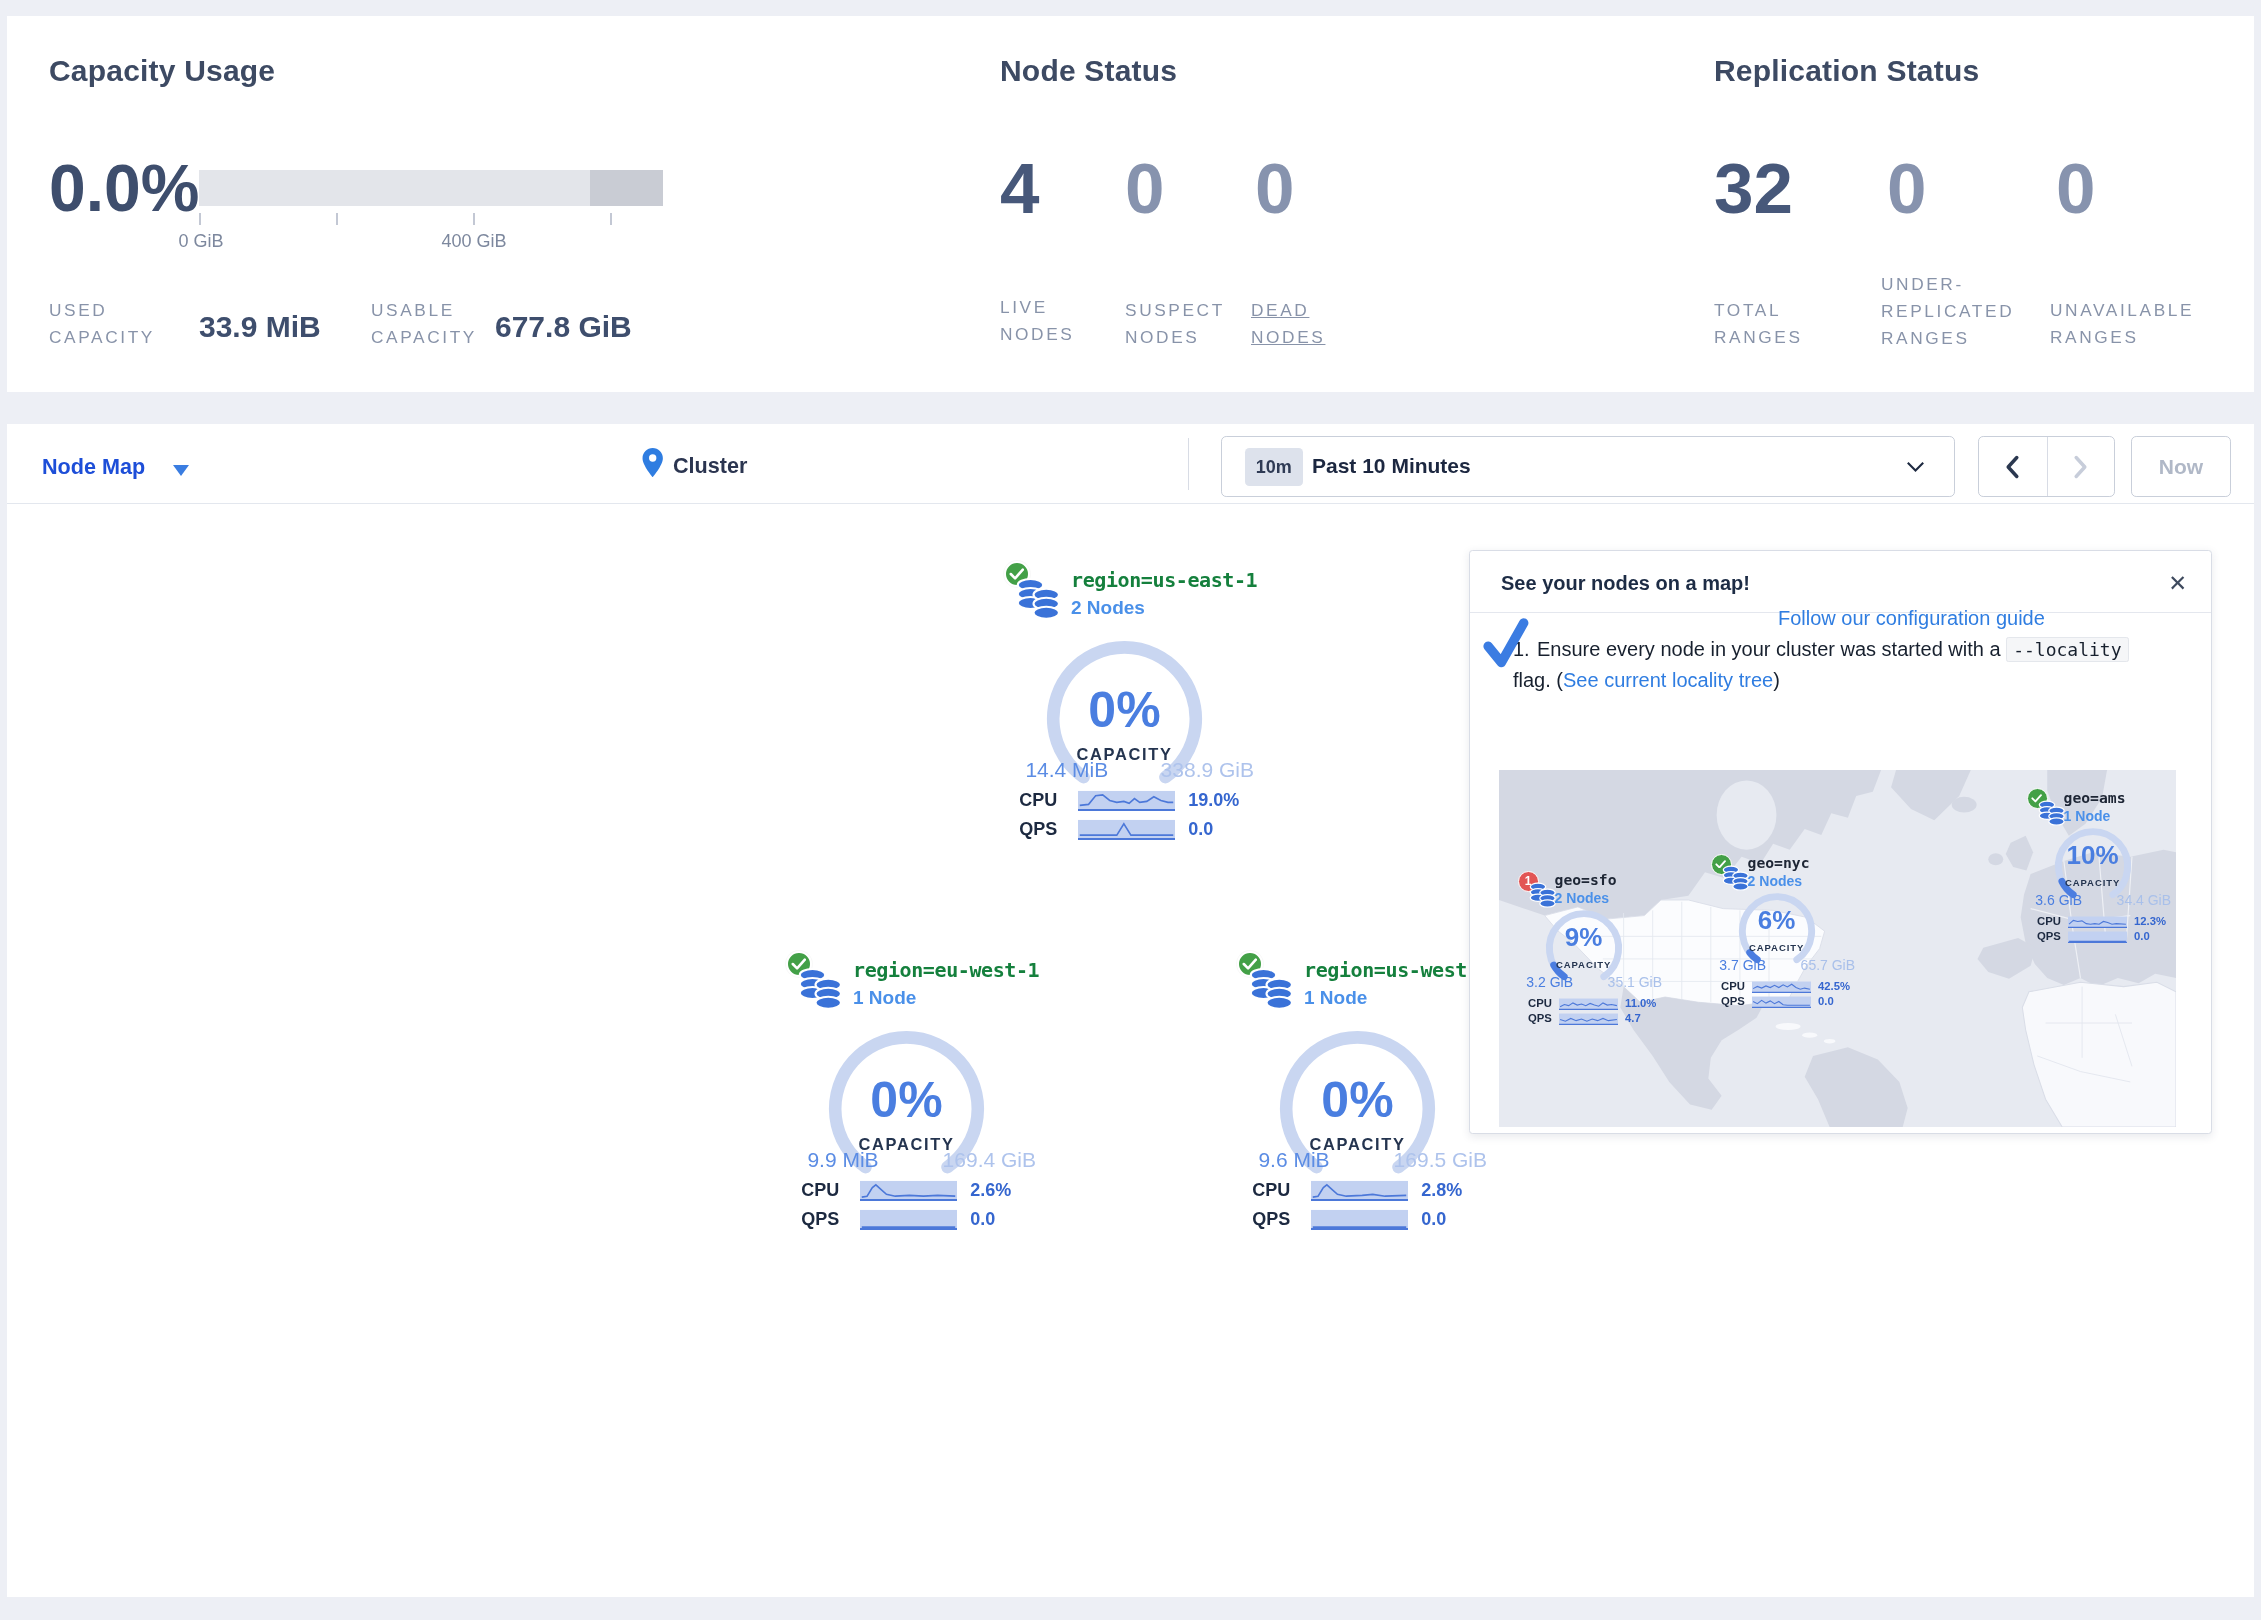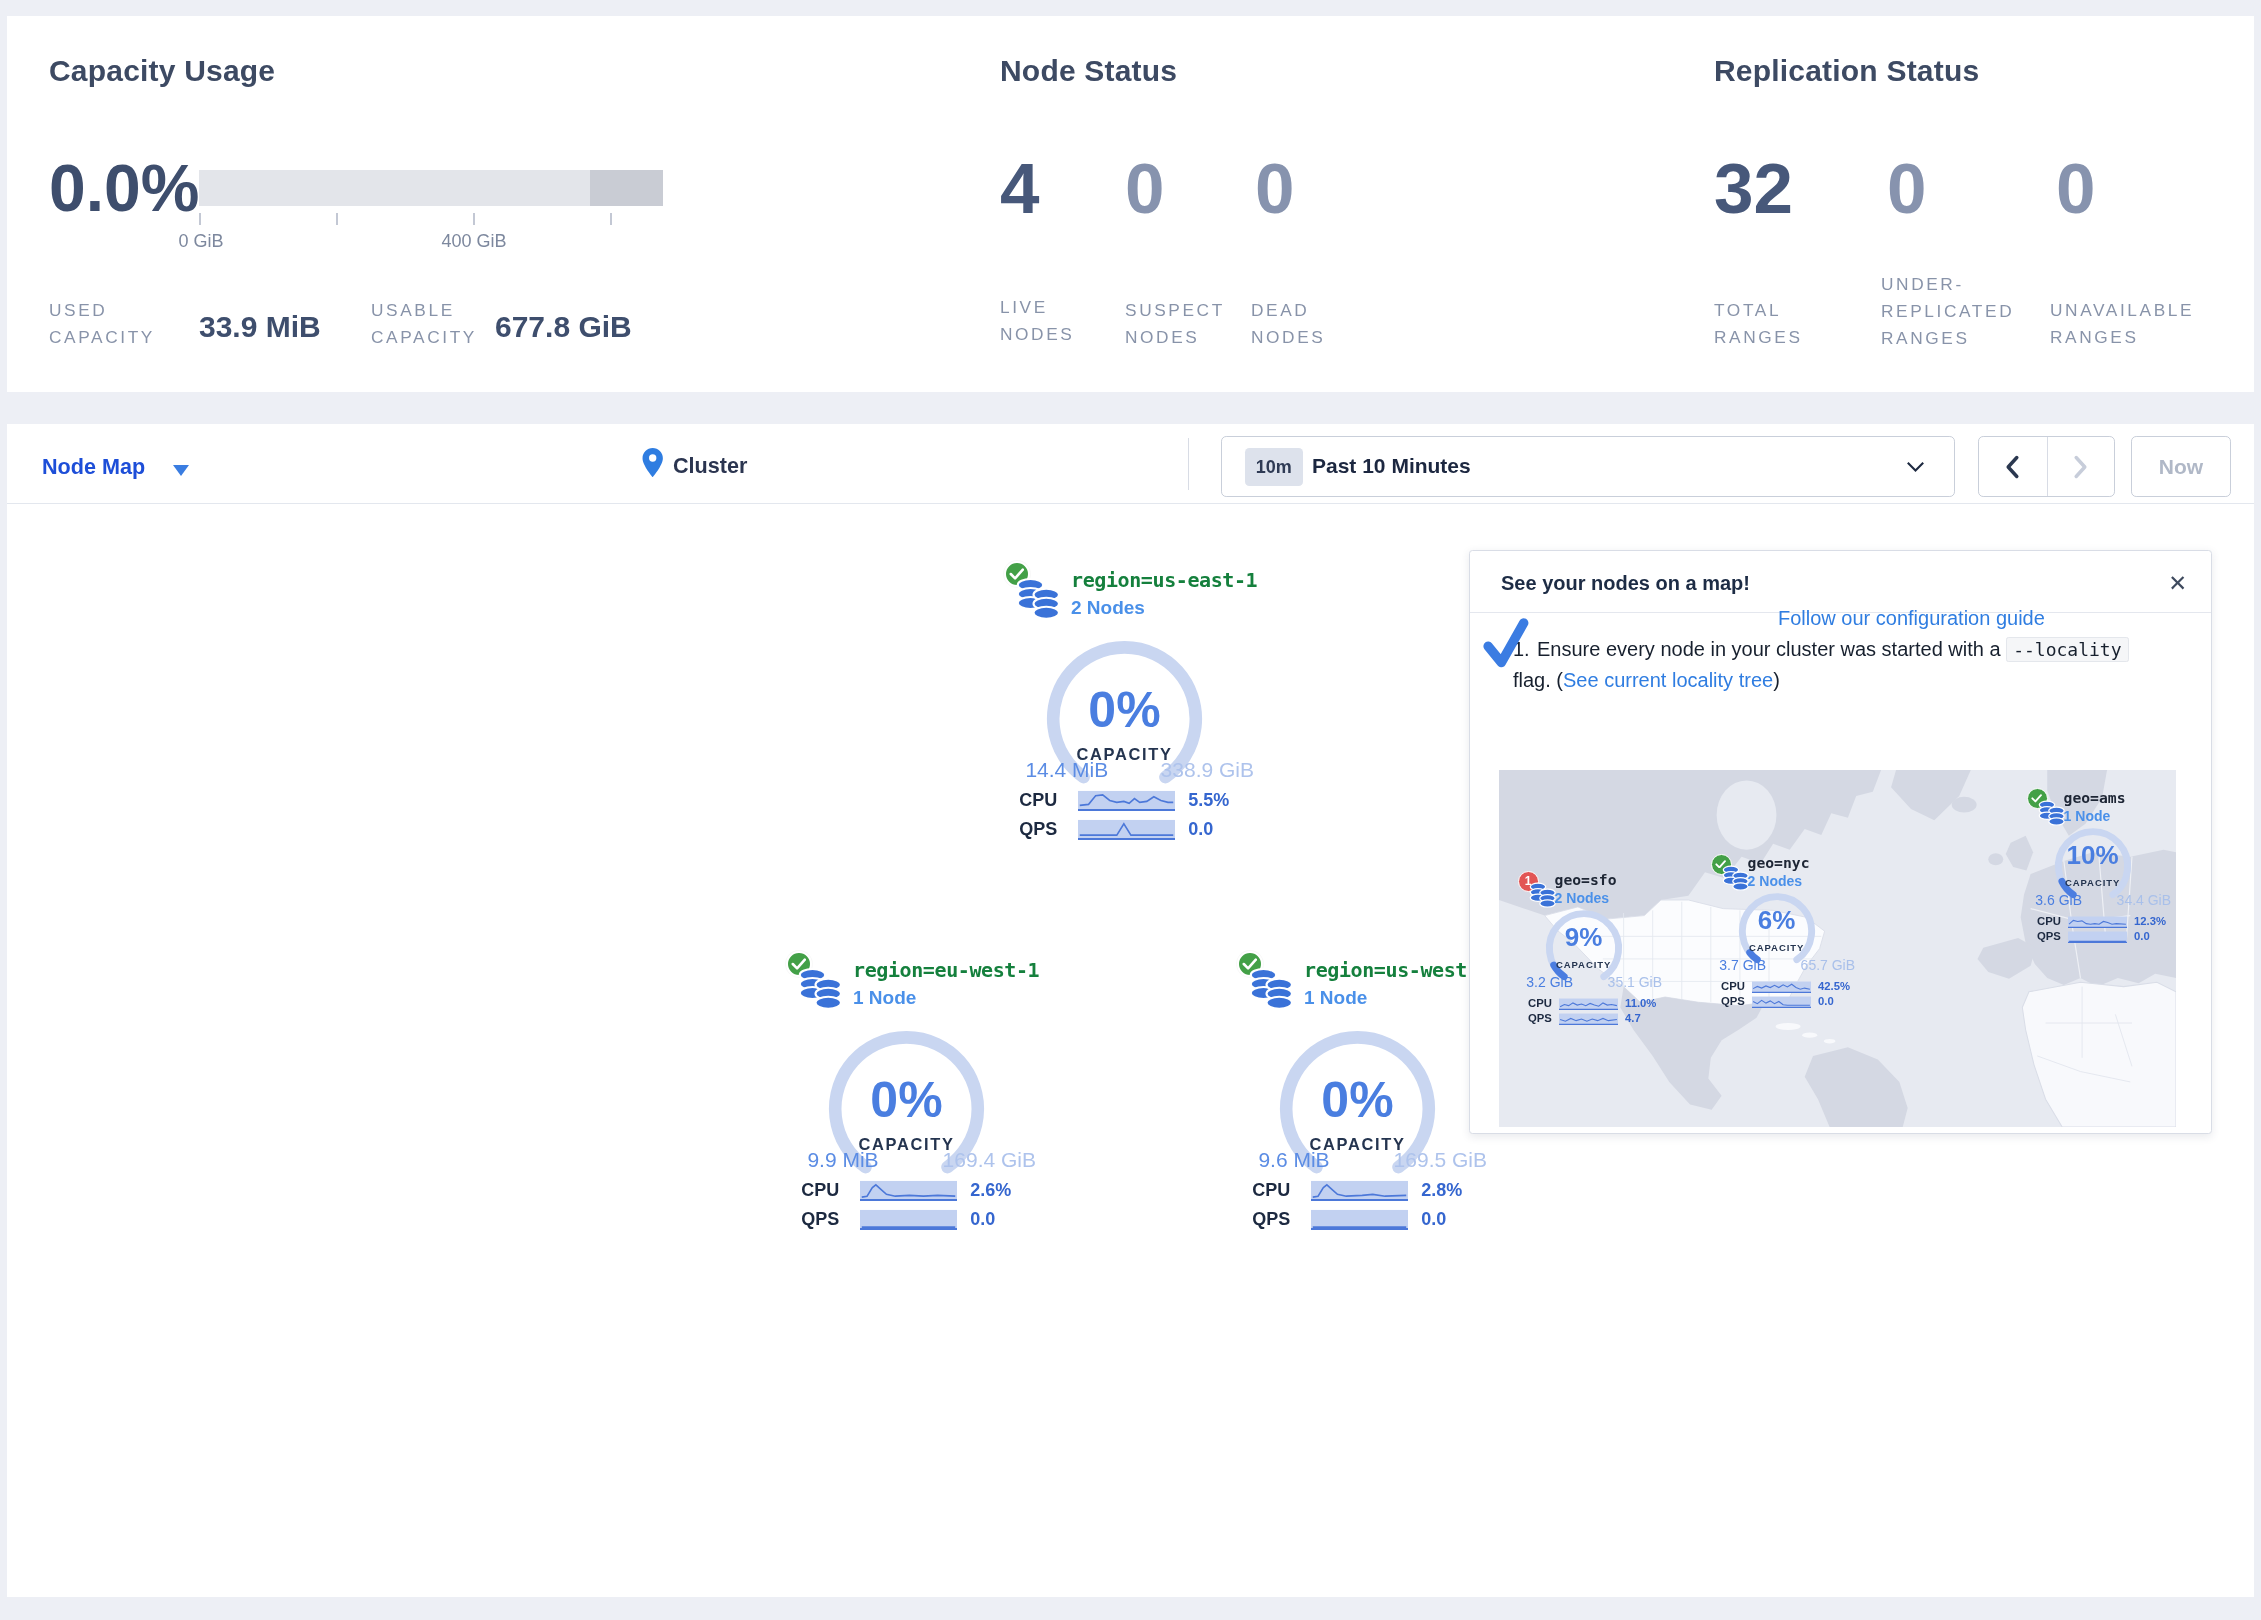--- a/index.html
+++ b/index.html
@@ -123,21 +123,21 @@
   <div class="abs big-num dim" style="left:1118px; top:137px;">0</div>
   <div class="abs big-num dim" style="left:1248px; top:137px;">0</div>
   <div class="abs stat-label" style="left:993px; top:278px;">
     <div>LIVE</div>
       <div>NODES</div>
   </div>
   <div class="abs stat-label" style="left:1118px; top:281px;">
     <div>SUSPECT</div>
       <div>NODES</div>
   </div>
-  <div class="abs stat-label" style="left:1244px; top:281px;">
+  <div class="abs stat-label" style="left:1244px; top:281px;text-decoration:underline;">
     <div>DEAD</div>
       <div>NODES</div>
   </div>
 
   <div class="abs sec-title" style="left:1707px; top:38px;">Replication Status</div>
   <div class="abs big-num" style="left:1707px; top:137px;">32</div>
   <div class="abs big-num dim" style="left:1880px; top:137px;">0</div>
   <div class="abs big-num dim" style="left:2049px; top:137px;">0</div>
   <div class="abs stat-label" style="left:1707px; top:281px;">
     <div>TOTAL</div>
@@ -213,21 +213,21 @@
   </div>
   <div class="val-used">14.4 MiB</div>
   <div class="val-total">338.9 GiB</div>
   <div class="metric-row" style="top:229px;">
     <div class="m-label">CPU</div>
     <svg class="m-spark" width="97" height="21" viewBox="0 0 110 22" preserveAspectRatio="none">
       <rect x="0" y="1" width="110" height="20" fill="#c2d1f1"></rect>
       <path d="M2,16 L12,15 L20,6 L28,5 L36,11 L44,13 L52,12 L58,14 L64,9 L70,13 L78,12 L86,7 L94,11 L102,13 L108,13" fill="none" stroke="#4c78d9" stroke-width="1.8"></path>
       <path d="M0,21 H110" stroke="#4c78d9" stroke-width="2.4"></path>
     </svg>
-    <div class="m-value">5.5%</div>
+    <div class="m-value">19.0%</div>
   </div>
   <div class="metric-row" style="top:258px;">
     <div class="m-label">QPS</div>
     <svg class="m-spark" width="97" height="21" viewBox="0 0 110 22" preserveAspectRatio="none">
       <rect x="0" y="1" width="110" height="20" fill="#c2d1f1"></rect>
       <path d="M2,17 L44,17 L52,5 L60,17 L108,17" fill="none" stroke="#4c78d9" stroke-width="1.8"></path>
       <path d="M0,21 H110" stroke="#4c78d9" stroke-width="2.4"></path>
     </svg>
     <div class="m-value">0.0</div>
   </div>

